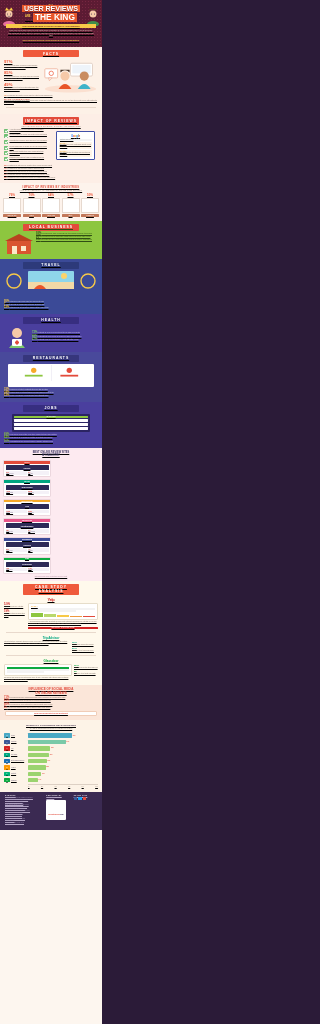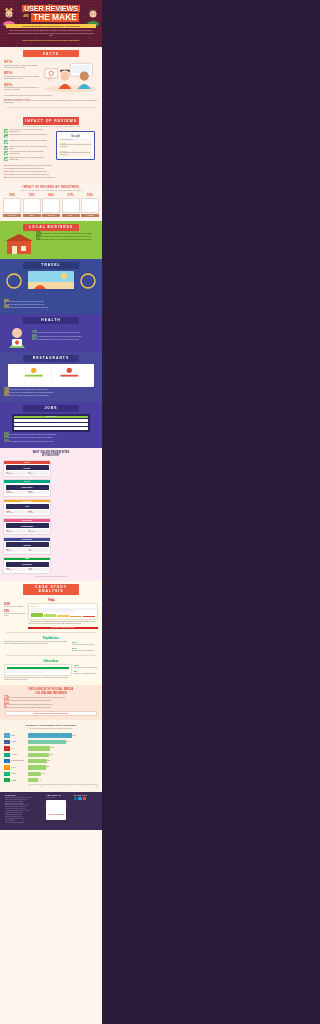--- a/index.html
+++ b/index.html
@@ -1,18 +1,18 @@
 <!DOCTYPE html>
 <html><head>
 <meta charset="utf-8">
 <style>
   html,body{margin:0;padding:0;background:#2b1b38;}
   body{font-family:"Liberation Sans",sans-serif;}
   #page{width:102px;height:1024px;position:relative;overflow:hidden;background:#fdf6ef;}
-  .sec{position:relative;width:100%;box-sizing:border-box;}
+  .sec{position:relative;width:100%;box-sizing:border-box;text-decoration:underline;}
 
   
   .hdr{background:#5c1b33;padding:3px 0 2px;text-align:center;position:relative;overflow:hidden;}
   .hdr .dots{position:absolute;inset:0;
     background-image:radial-gradient(#7a2944 0.5px, transparent 0.6px);
     background-size:3px 3px;opacity:.85;}
   .hdr-in{position:relative;}
   .kicker{font-size:1.6px;letter-spacing:.4px;color:#f7c948;font-weight:bold;margin:1px 0 0;}
   .ttl1{font-size:7.2px;line-height:7.4px;font-weight:bold;color:#fff;letter-spacing:-0.1px;
         text-shadow:0 1px 0 #8c2c22;}
@@ -156,21 +156,21 @@
       <circle cx="11" cy="20" r="1" fill="#3b2a52"></circle>
         <circle cx="17" cy="20" r="1" fill="#3b2a52"></circle>
     </svg>
     <div class="hdr-in">
       <div class="kicker">WHY</div>
       <div class="ttl1">
         <span class="band">USER REVIEWS</span>
       </div>
       <div class="ttl2">
         <span style="font-size:2.6px;color:#f7c948;vertical-align:middle;">ARE</span>
-        <span class="band">THE MAKE</span>
+        <span class="band">THE KING</span>
       </div>
       <div class="sub-yellow">HOW ONLINE REVIEWS CAN MAKE OR BREAK YOUR BUSINESS</div>
       <div class="hdr-body">Online user reviews have become the most trusted source of information for consumers deciding where to spend their money. From restaurants to hotels, doctors to employers, what other people say online now shapes nearly every purchase decision made today.</div>
       <div class="hdr-body" style="padding-top:0;">
         <b>88% of consumers trust online reviews as much as personal recommendations</b>
       </div>
     </div>
   </div>
 
   <div class="sec facts">

